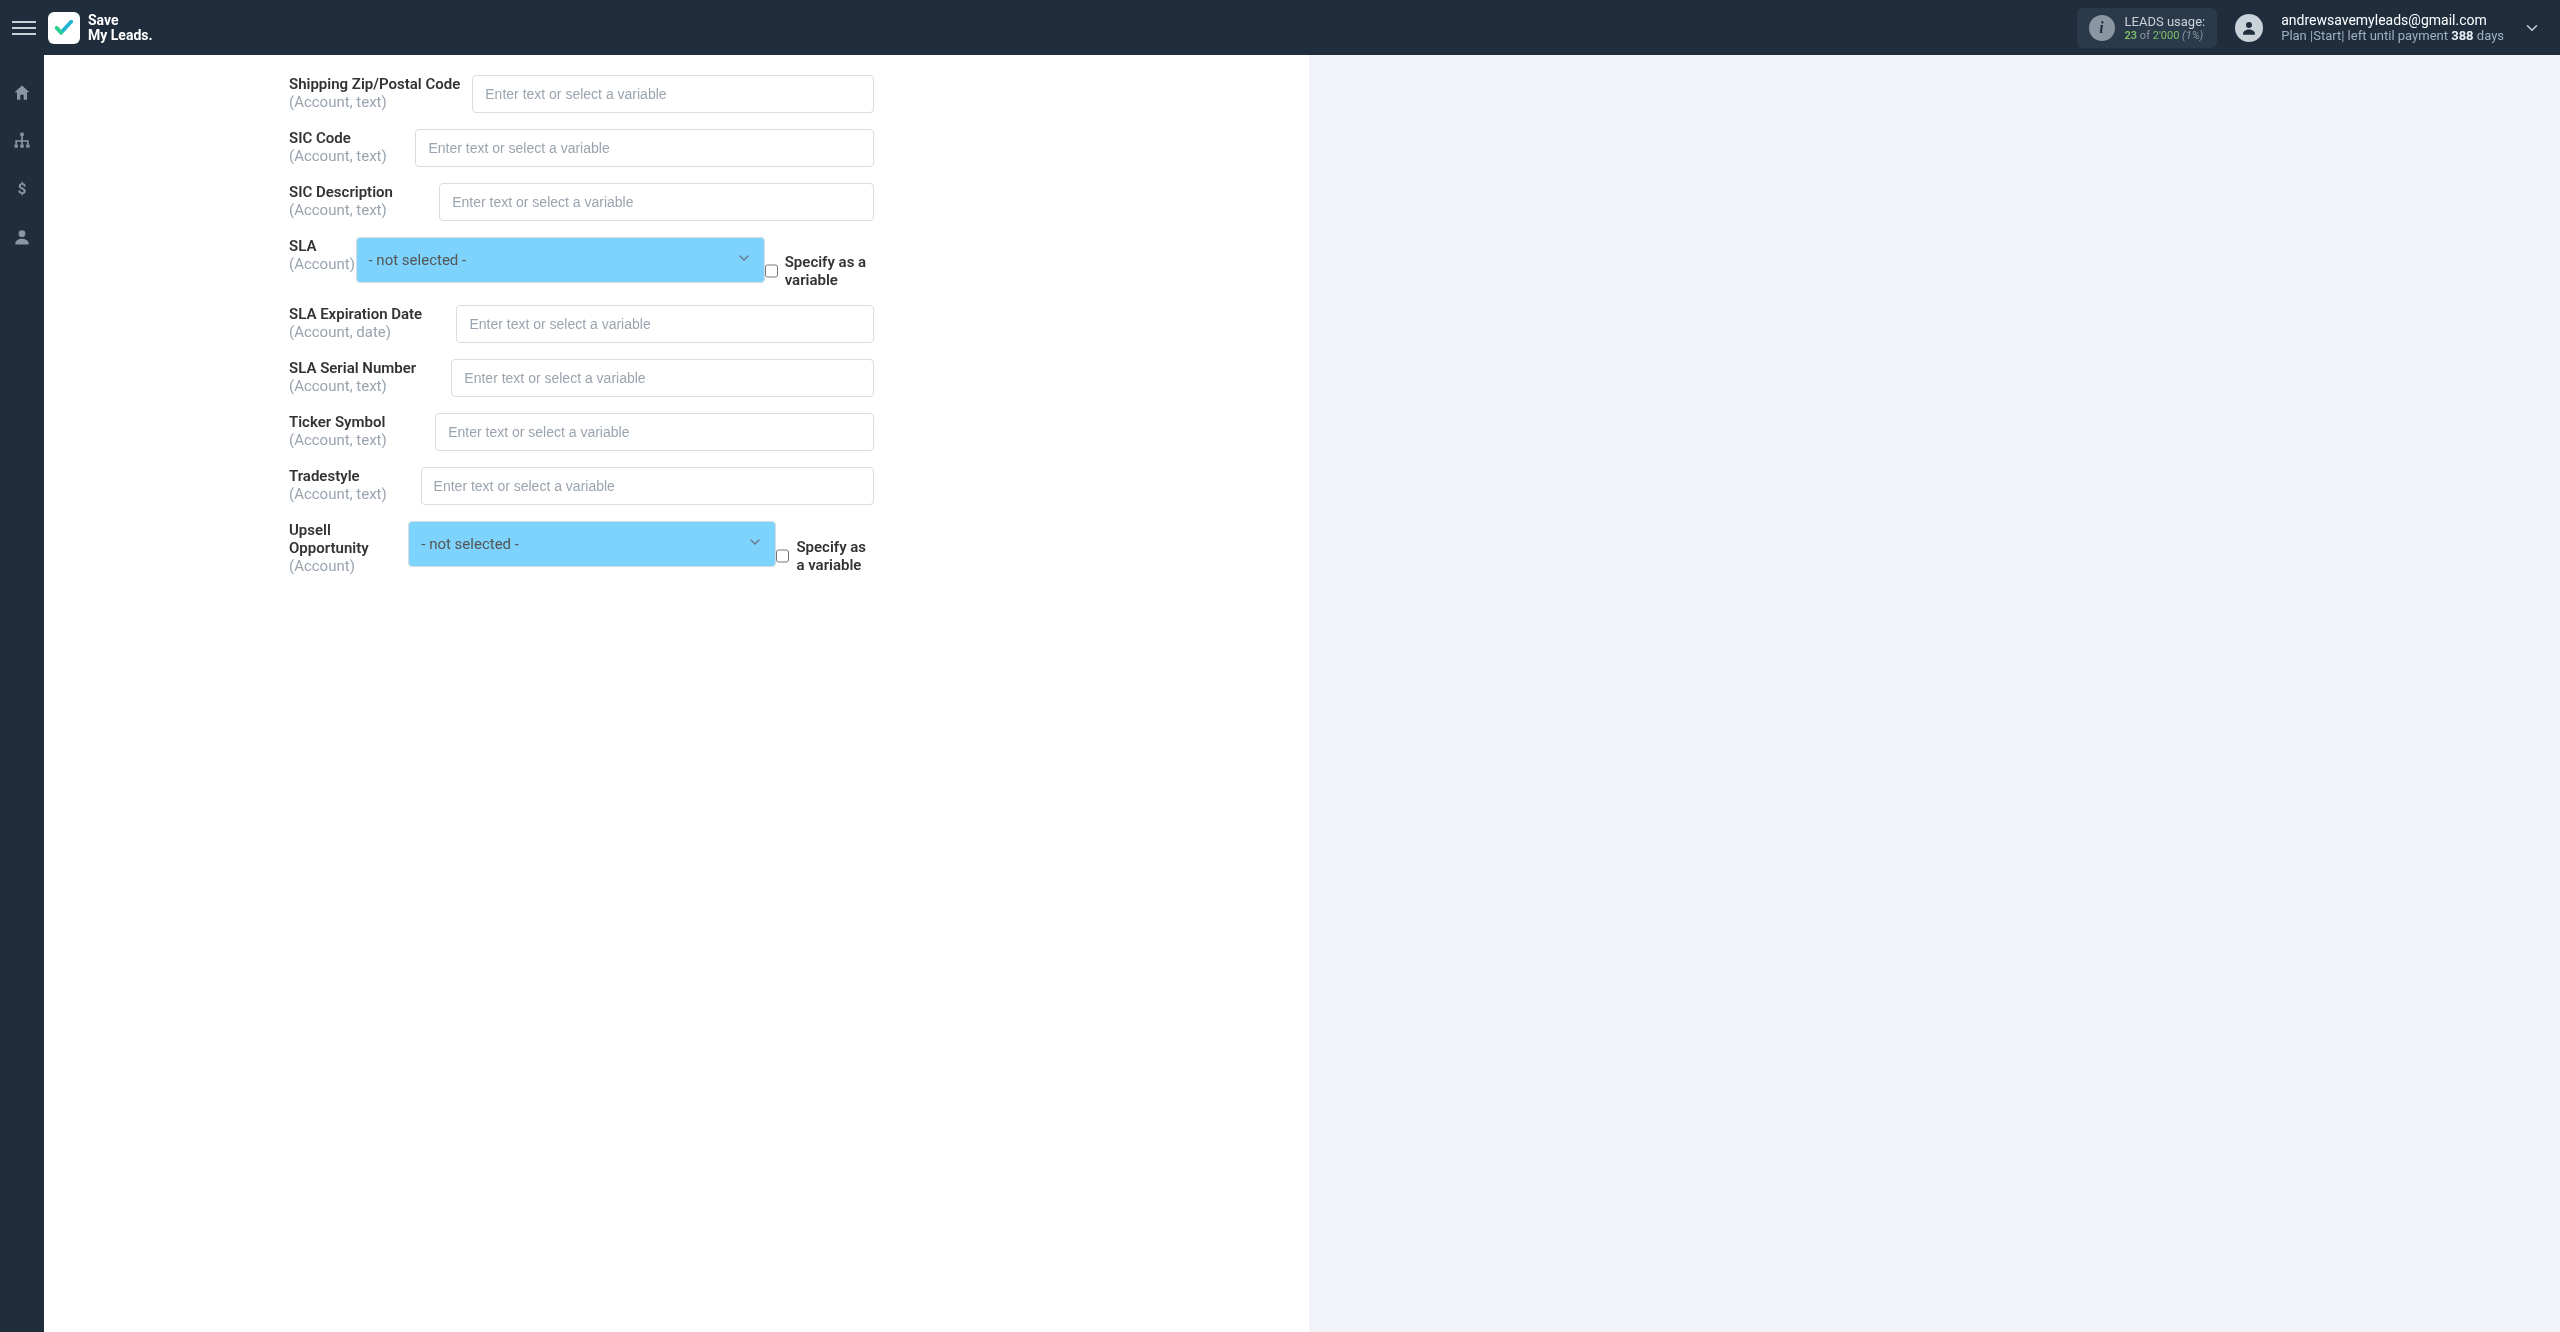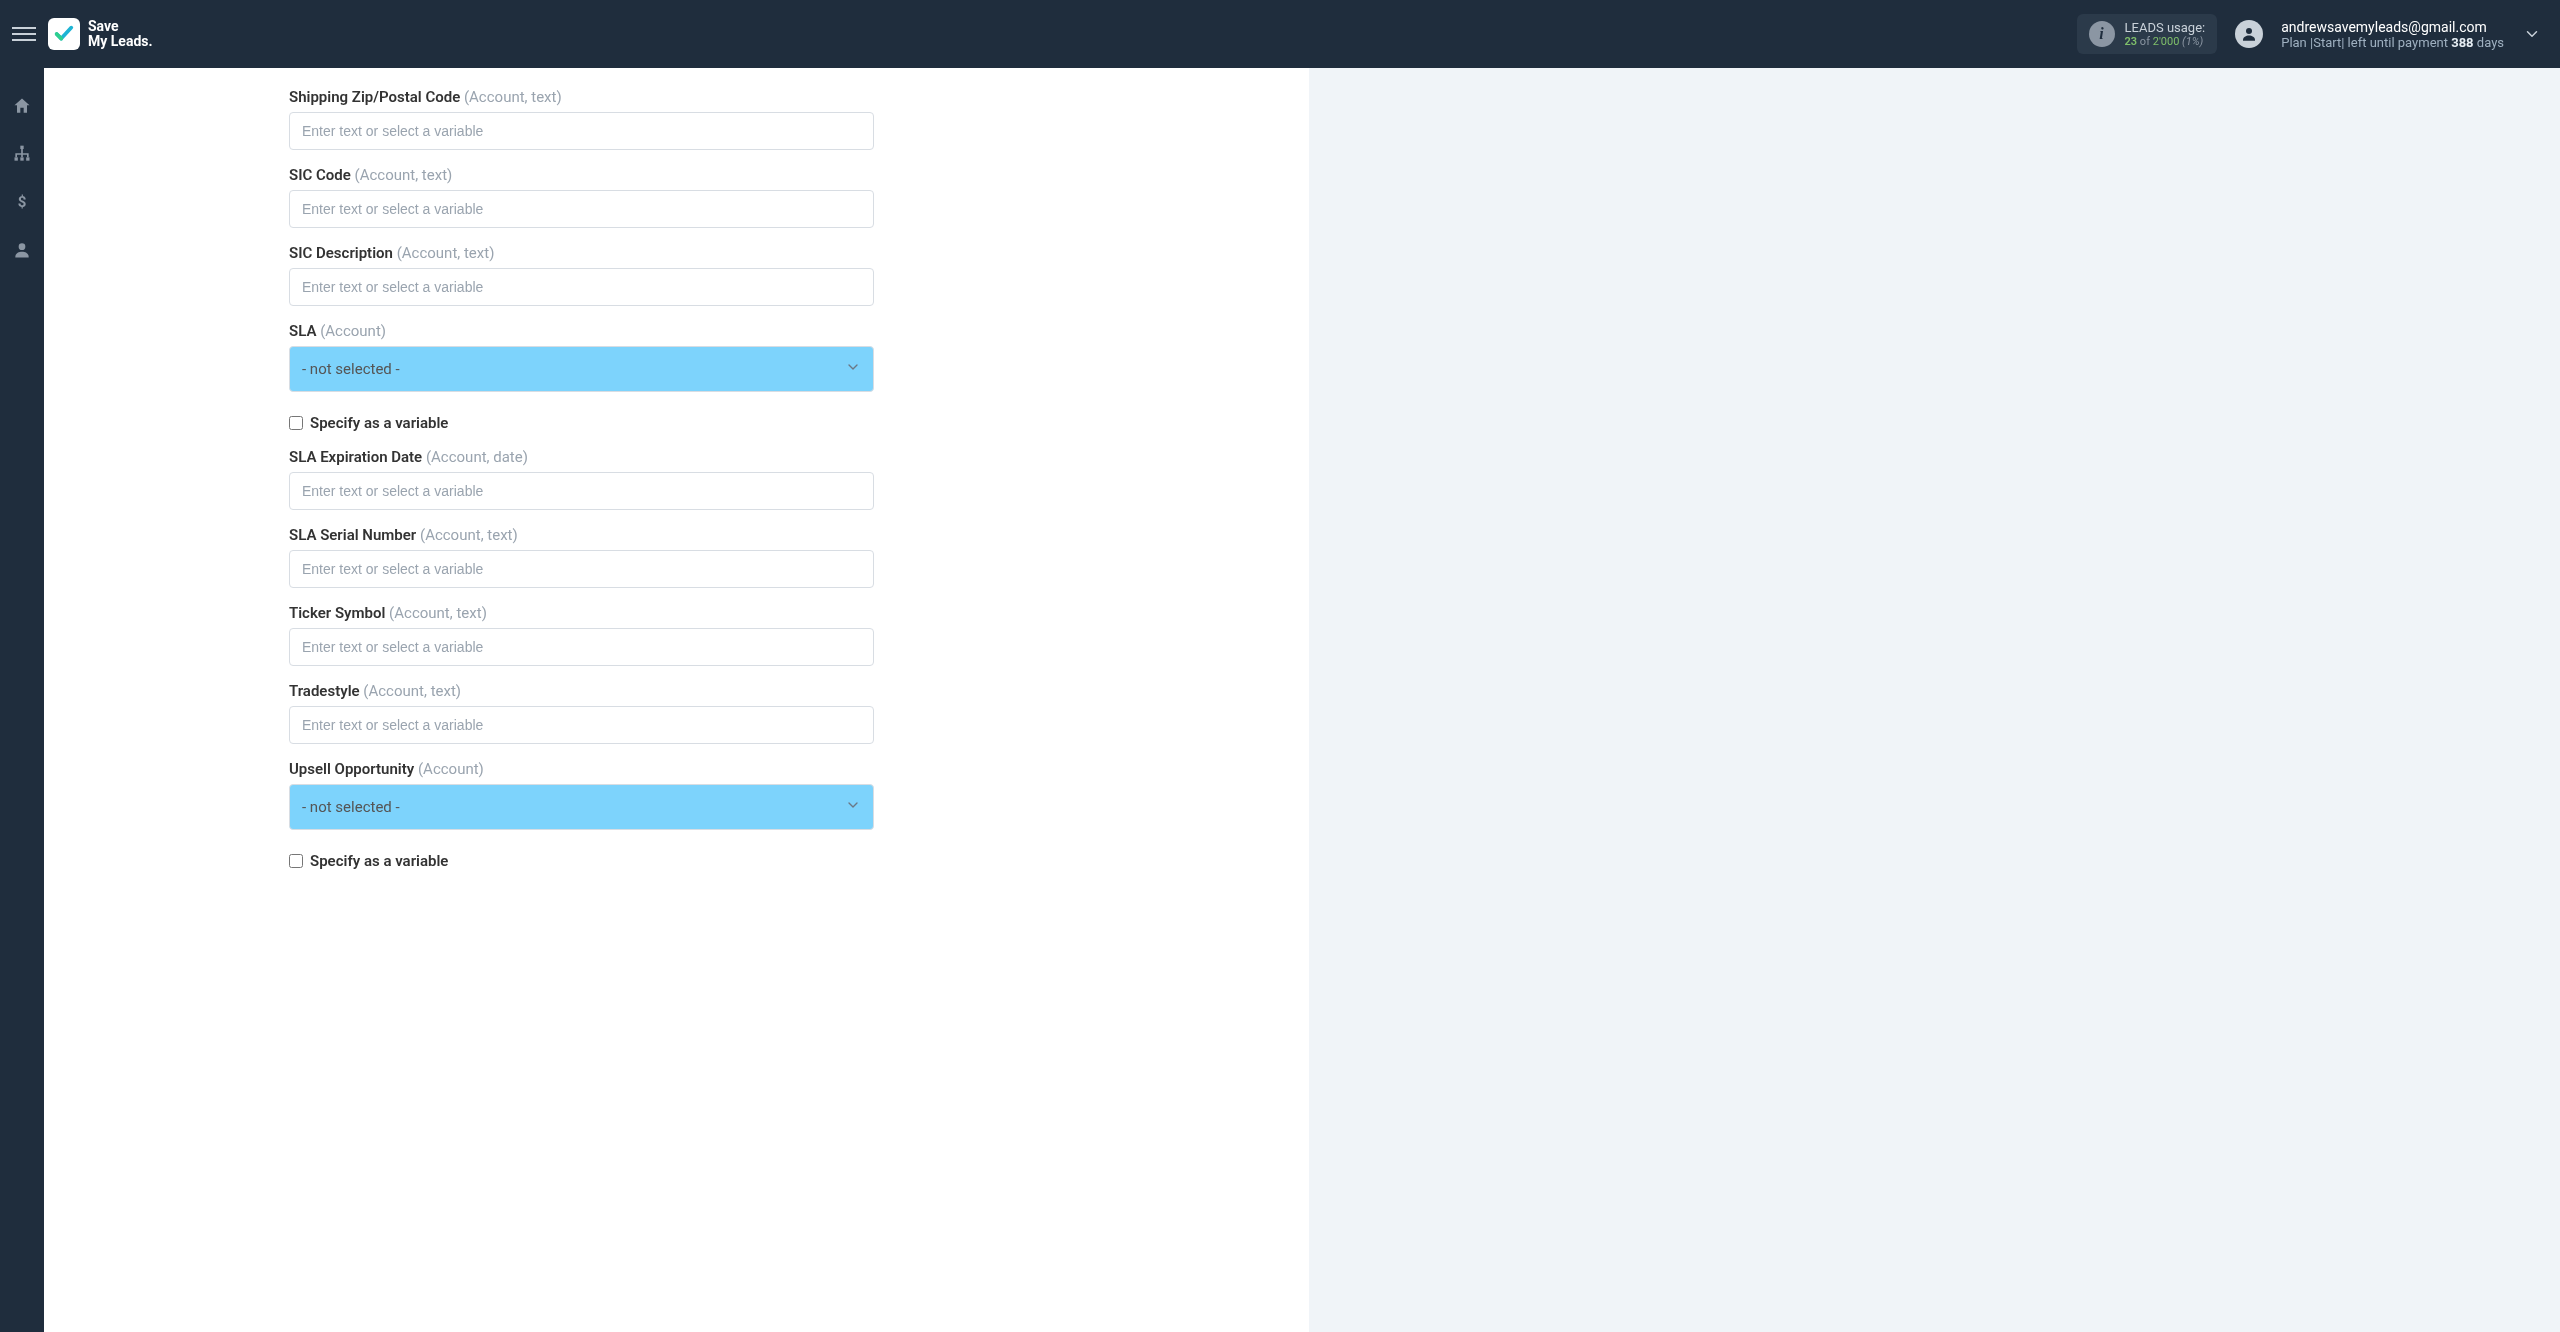--- a/index.html
+++ b/index.html
@@ -5,21 +5,21 @@
     * { margin: 0; padding: 0; box-sizing: border-box; }
     body {
       font-family: -apple-system, BlinkMacSystemFont, "Segoe UI", Roboto, sans-serif;
       background: #f0f4f8;
       color: #333;
       font-size: 14px;
     }
     
     .header {
       background: #1f2d3d;
-      height: 68px;
+      height: 55px;
       display: flex;
       align-items: center;
       padding: 0 12px;
       color: #fff;
       position: relative;
     }
     .hamburger {
       width: 24px;
       height: 24px;
       display: flex;
@@ -147,21 +147,21 @@
       margin: 0;
       padding: 20px 0 30px 0;
     }
     .form-col {
       width: 585px;
       margin-left: 245px;
       display: flex;
       flex-direction: column;
       gap: 16px;
     }
-    .form-group { display: flex; flex-direction: column; gap: 6px; }
+    .form-group { display: flex; flex-direction: row; }
     .label-row { font-size: 15px; }
     .label-name { color: #333; font-weight: 600; }
     .label-meta { color: #9aa4af; font-weight: 400; }
     .text-input {
       width: 100%;
       height: 38px;
       border: 1px solid #d8dde3;
       border-radius: 4px;
       padding: 18px 12px;
       font-size: 14px;

